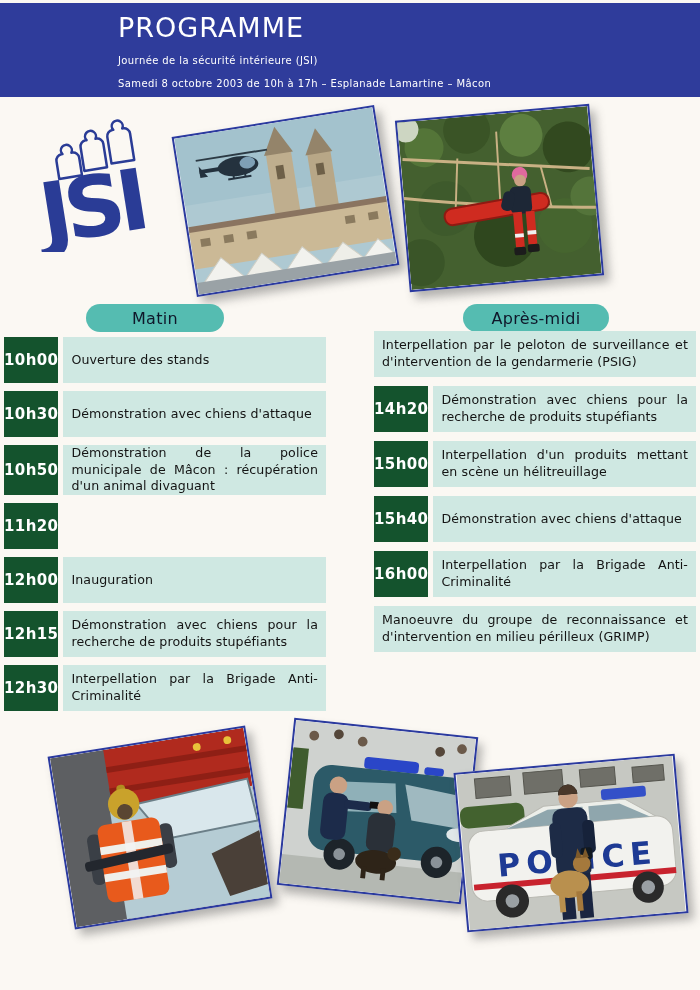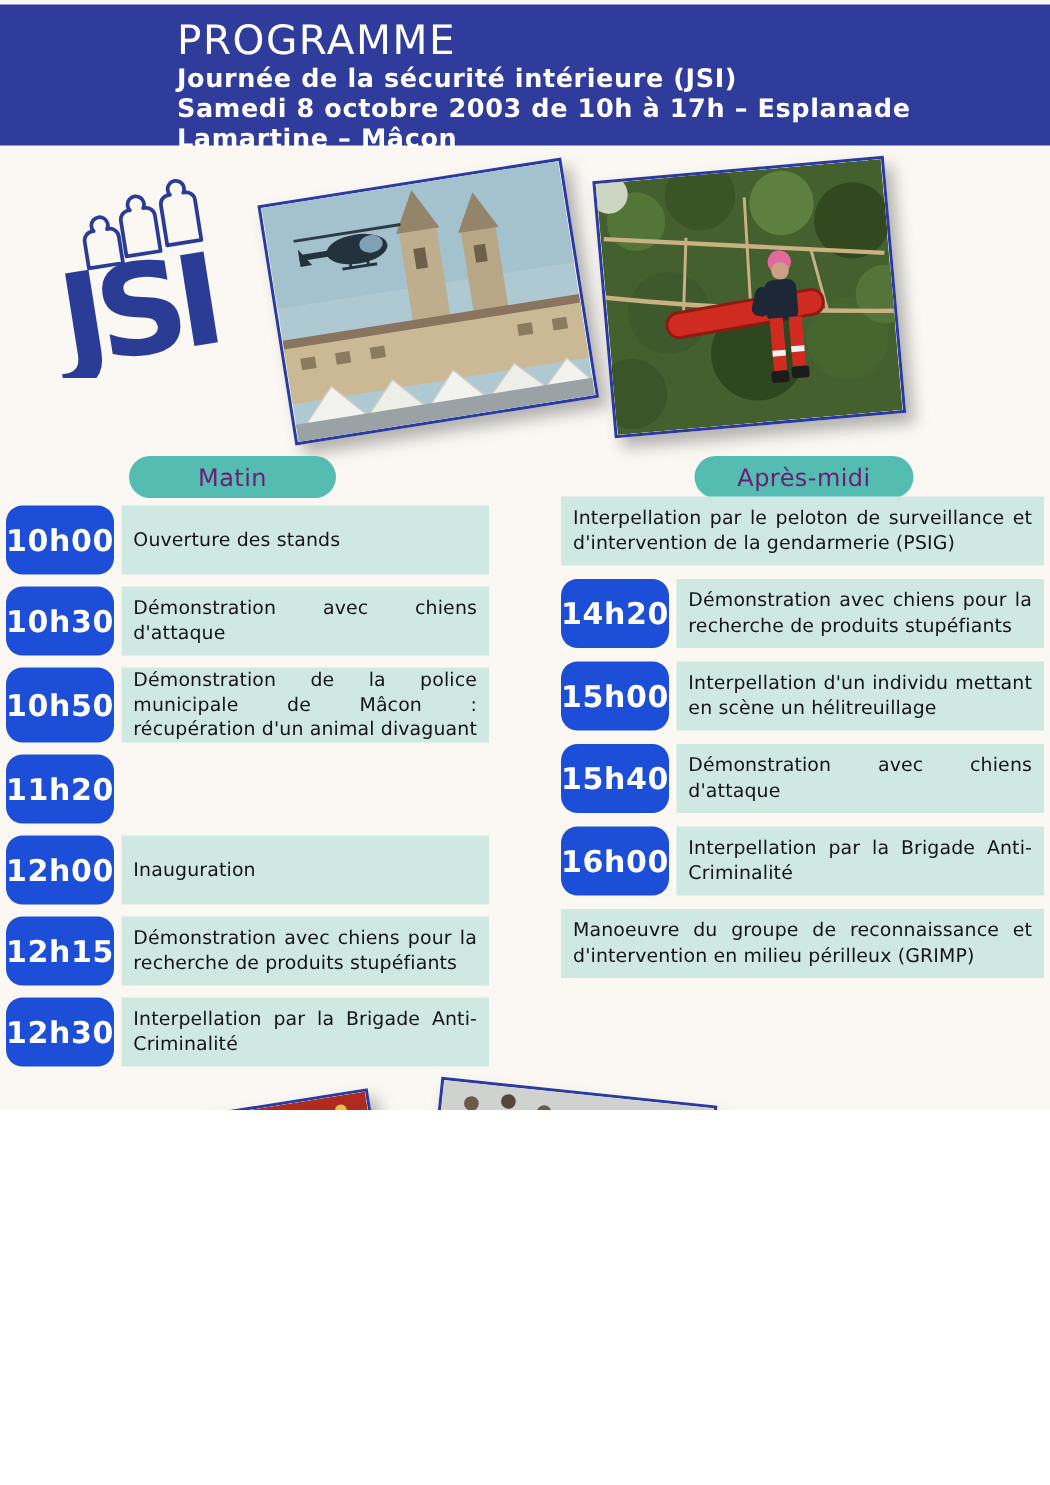--- a/index.html
+++ b/index.html
@@ -1,61 +1,61 @@
 <!DOCTYPE html>
 <html><head>
 <meta charset="utf-8">
 <style>
   * { margin:0; padding:0; box-sizing:border-box; }
   html,body { background:#ffffff; }
   .page {
-    position:relative; width:700px; height:740px;
+    position:relative; width:700px; height:990px;
     background:#fbf8f3; overflow:hidden;
     font-family:"DejaVu Sans","Liberation Sans",sans-serif;
     color:#111;
   }
   
   .header {
     position:absolute; left:0; top:3px; width:700px; height:94px;
     background:#2f3c9b; color:#fff; padding:10px 0 0 118px;
   }
   .h-title { font-size:27px; font-weight:500; letter-spacing:1px; line-height:1.1; }
-  .h-sub   { font-size:17px; font-weight:700; letter-spacing:.4px; margin-top:0; }
+  .h-sub   { font-size:10px; font-weight:400; letter-spacing:.4px; margin-top:12px; }
   
   .logo { position:absolute; left:30px; top:110px; width:122px; height:142px; }
   .logo svg { width:100%; height:100%; display:block; }
   
   .photo {
     position:absolute; border:2px solid #2b3a9e; background:#fff;
     box-shadow:5px 7px 10px rgba(90,90,90,.45); overflow:hidden;
   }
   .photo svg { display:block; width:100%; height:100%; }
   .photo1 { left:183px; top:120px; width:205px; height:162px; transform:rotate(-9deg); }
   .photo2 { left:402px; top:112px; width:195px; height:172px; transform:rotate(-5deg); }
   .photo3 { left:60px;  top:740px; width:200px; height:175px; transform:rotate(-9deg); }
   .photo4 { left:285px; top:727px; width:185px; height:168px; transform:rotate(6deg); }
   .photo5 { left:460px; top:763px; width:222px; height:160px; transform:rotate(-5deg); }
   
   .pill {
     position:absolute; top:304px; height:28px; border-radius:14px;
     background:#55bcb1; display:flex; align-items:center; justify-content:center;
-    font-size:16px; color:#701a75; letter-spacing:.3px;
+    font-size:16px; color:#0f172a; letter-spacing:.3px;
   }
   .pill-matin { left:86px;  width:138px; }
   .pill-apres { left:463px; width:146px; }
   
   .col { position:absolute; width:322px; }
   .col-left  { left:4px;   top:337px; }
   .col-right { left:374px; top:331px; }
   .row { display:flex; gap:5px; margin-bottom:8px; }
   .col-right .row { margin-bottom:9px; }
   .time {
-    flex:0 0 50px; min-height:46px; background:#1d4ed8; color:#fff;
+    flex:0 0 50px; min-height:46px; background:#14532d; color:#fff;
     display:flex; align-items:center; justify-content:center;
-    font-size:20px; font-weight:bold; letter-spacing:.4px;border-radius:11px;
+    font-size:15px; font-weight:bold; letter-spacing:.4px;
   }
   .desc {
     flex:1; min-height:46px; background:#cfe8e2;
     display:flex; align-items:center;
     padding:0 8px; font-size:12.6px; line-height:1.32;
     letter-spacing:.1px; text-align:justify; color:#141414;
   }
 </style>
 </head>
 <body>
@@ -194,21 +194,21 @@
   <div class="col col-right">
     <div class="row">
       <div class="desc">Interpellation par le peloton de surveillance et d'intervention de la gendarmerie (PSIG)</div>
     </div>
     <div class="row">
       <div class="time">14h20</div>
       <div class="desc">Démonstration avec chiens pour la recherche de produits stupéfiants</div>
     </div>
     <div class="row">
       <div class="time">15h00</div>
-      <div class="desc">Interpellation d'un individu mettant en scène un hélitreuillage</div>
+      <div class="desc">Interpellation d'un produits mettant en scène un hélitreuillage</div>
     </div>
     <div class="row">
       <div class="time">15h40</div>
       <div class="desc">Démonstration avec chiens d'attaque</div>
     </div>
     <div class="row">
       <div class="time">16h00</div>
       <div class="desc">Interpellation par la Brigade Anti-Criminalité</div>
     </div>
     <div class="row">

